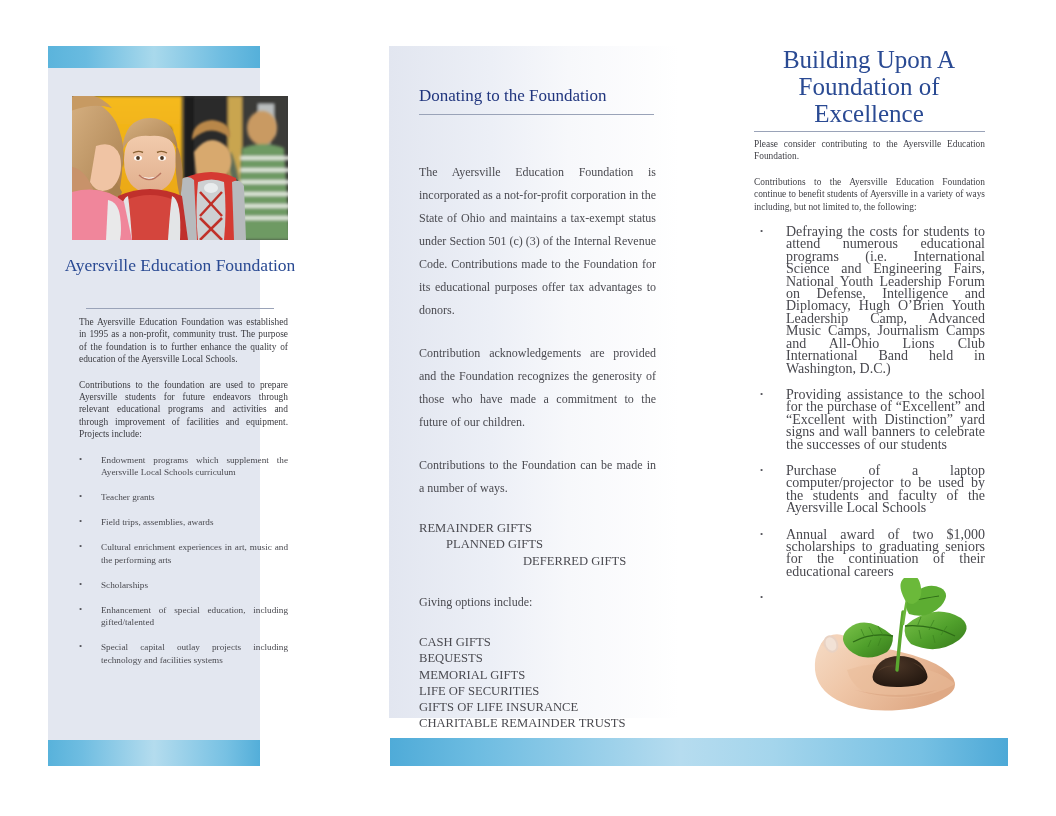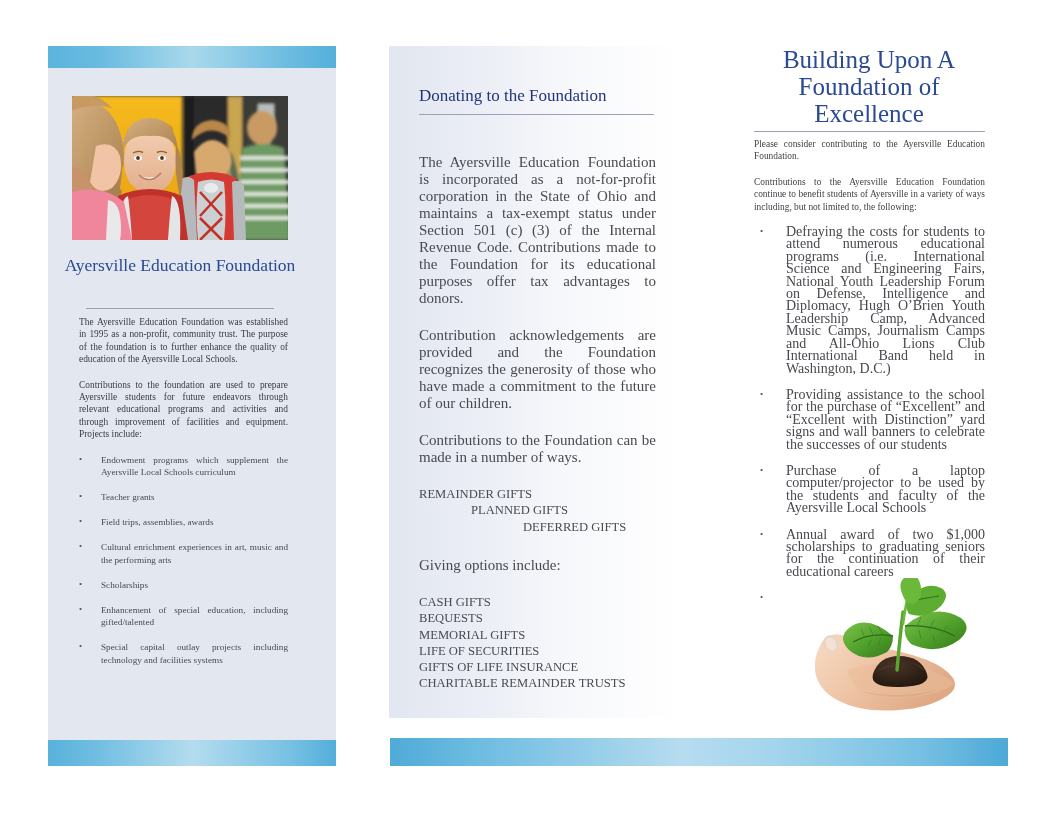--- a/index.html
+++ b/index.html
@@ -25,21 +25,21 @@
   
   .panel {
     position: absolute;
     box-sizing: border-box;
   }
 
   
   #panel-left {
     left: 48px;
     top: 46px;
-    width: 288px;
+    width: 212px;
     height: 720px;
     background: #e3e7f0;
   }
   .bar-top {
     position: absolute;
     left: 0; top: 0;
     width: 100%;
     height: 22px;
     background: linear-gradient(to right, #5bb4dc 0%, #69bbe0 18%, #a9d9ec 50%, #6fbde1 82%, #55b0da 100%);
   }
@@ -143,42 +143,42 @@
     width: 235px;
     border-top: 1px solid #9aa3b8;
   }
   .mid-body {
     position: absolute;
     left: 30px;
     top: 108px;
     width: 237px;
   }
   .mid-body p {
-    margin: 0 0 20px 0;
-    font-family: "Liberation Serif", serif;
-    font-size: 15px;
-    line-height: 17px;
+    margin: 7px 0 20px 0;
+    font-family: "Liberation Serif", serif;
+    font-size: 12px;
+    line-height: 23px;
     text-align: justify;
     color: #4a4a50;
   }
   .mid-body p.nojust { text-align: left; }
   .gift-lines {
     margin: 0;
     padding: 0;
     list-style: none;
   }
   .gift-lines li {
     font-family: "Liberation Serif", serif;
     font-size: 12.6px;
     line-height: 16.4px;
     color: #4a4a50;
     white-space: nowrap;
   }
   .gl-1 { margin-left: 0px; }
-  .gl-2 { margin-left: 52px; }
+  .gl-2 { margin-left: 27px; }
   .gl-3 { margin-left: 104px; }
   .plain-list {
     margin: 0;
     padding: 0;
     list-style: none;
   }
   .plain-list li {
     font-family: "Liberation Serif", serif;
     font-size: 12.6px;
     line-height: 16.2px;

